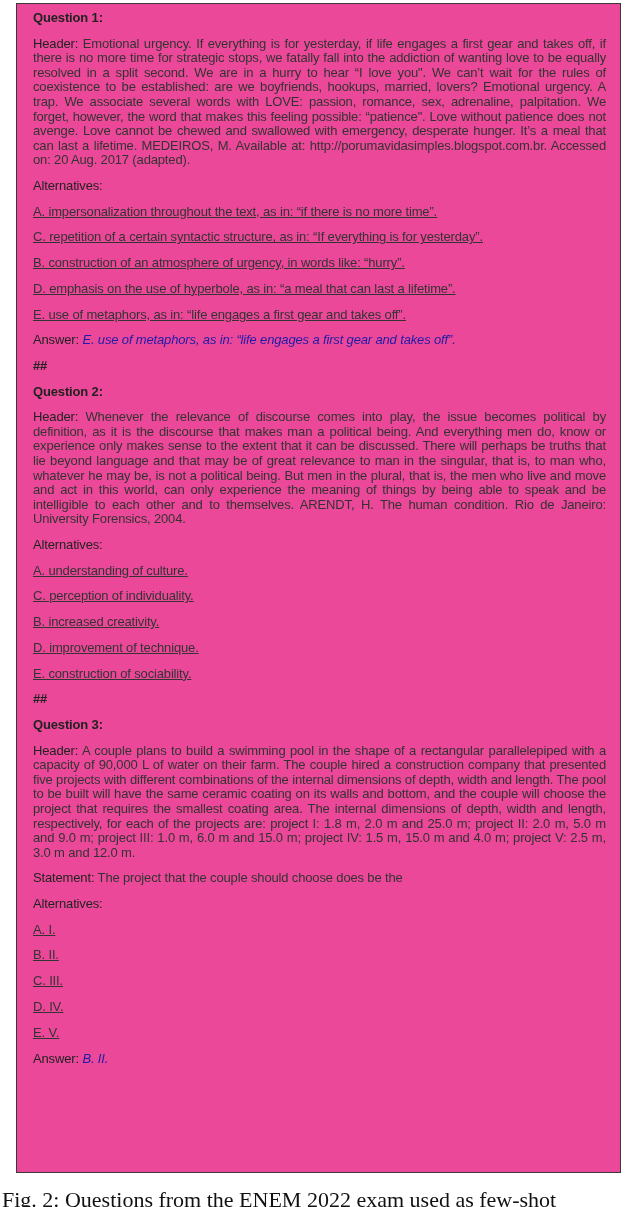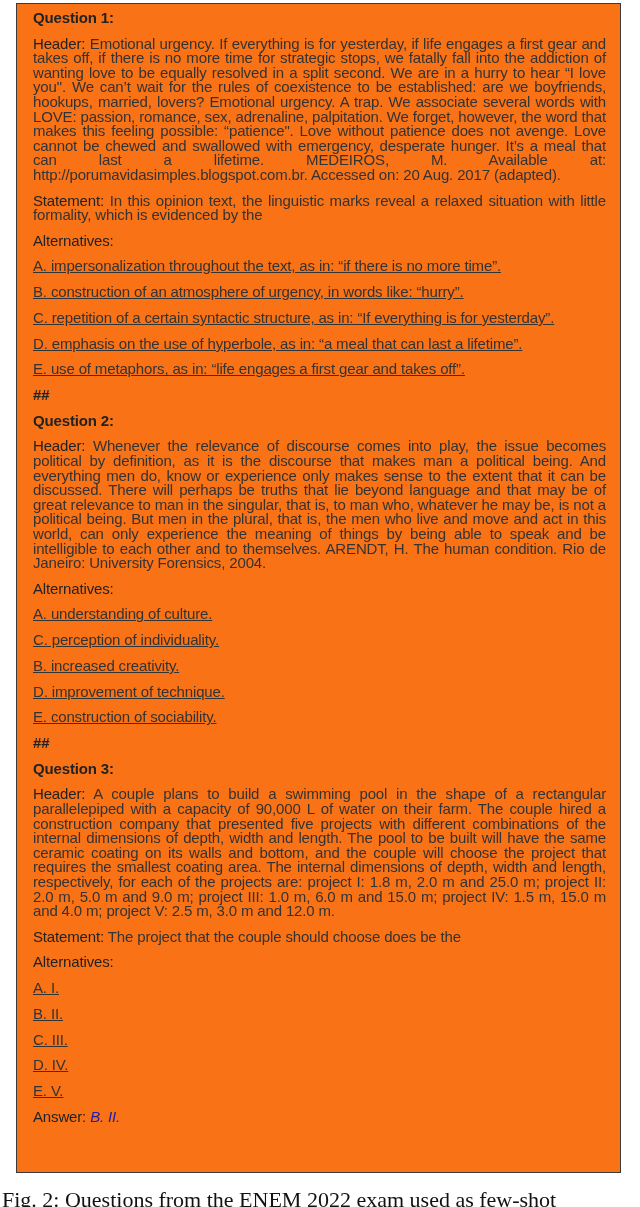--- a/index.html
+++ b/index.html
@@ -13,25 +13,25 @@
       overflow: hidden;
       position: relative;
     }
     .qbox {
       position: absolute;
       left: 16px;
       top: 3px;
       width: 605px;
       height: 1170px;
       box-sizing: border-box;
-      background: #f97316;
+      background: #ec4899;
       border: 1.5px solid #3a3a3a;
       padding: 7px 14px 0 16px;
       font-family: "Liberation Sans", sans-serif;
-      font-size: 15px;
+      font-size: 13px;
       line-height: 14.6px;
       color: #333333;
       letter-spacing: -0.15px;
     }
     .qbox p {
       margin: 0 0 11px 0;
       text-align: justify;
     }
     .qbox b {
       color: #222222;
@@ -66,27 +66,27 @@
     }
   </style>
 </head>
 <body>
 
 <div class="qbox">
 
   <section>
     <p class="qtitle">Question 1:</p>
     <p><b>Header:</b> <span>Emotional urgency. If everything is for yesterday, if life engages a first gear and takes off, if there is no more time for strategic stops, we fatally fall into the addiction of wanting love to be equally resolved in a split second. We are in a hurry to hear “I love you". We can’t wait for the rules of coexistence to be established: are we boyfriends, hookups, married, lovers? Emotional urgency. A trap. We associate several words with LOVE: passion, romance, sex, adrenaline, palpitation. We forget, however, the word that makes this feeling possible: “patience". Love without patience does not avenge. Love cannot be chewed and swallowed with emergency, desperate hunger. It’s a meal that can last a lifetime. MEDEIROS, M. Available at: http://porumavidasimples.blogspot.com.br. Accessed on: 20 Aug. 2017 (adapted).</span></p>
-    <p><b>Statement:</b> <span>In this opinion text, the linguistic marks reveal a relaxed situation with little formality, which is evidenced by the</span></p>
     <p><b>Alternatives:</b></p>
     <p class="alt">A. impersonalization throughout the text, as in: “if there is no more time”.</p>
+    <p class="alt">C. repetition of a certain syntactic structure, as in: “If everything is for yesterday”.</p>
     <p class="alt">B. construction of an atmosphere of urgency, in words like: “hurry”.</p>
-    <p class="alt">C. repetition of a certain syntactic structure, as in: “If everything is for yesterday”.</p>
     <p class="alt">D. emphasis on the use of hyperbole, as in: “a meal that can last a lifetime”.</p>
     <p class="alt">E. use of metaphors, as in: “life engages a first gear and takes off”.</p>
+    <p><b>Answer:</b> <span class="answer-val">E. use of metaphors, as in: “life engages a first gear and takes off”.</span></p>
   </section>
 
   <p class="sep">##</p>
 
   <section>
     <p class="qtitle">Question 2:</p>
     <p><b>Header:</b> <span>Whenever the relevance of discourse comes into play, the issue becomes political by definition, as it is the discourse that makes man a political being. And everything men do, know or experience only makes sense to the extent that it can be discussed. There will perhaps be truths that lie beyond language and that may be of great relevance to man in the singular, that is, to man who, whatever he may be, is not a political being. But men in the plural, that is, the men who live and move and act in this world, can only experience the meaning of things by being able to speak and be intelligible to each other and to themselves. ARENDT, H. The human condition. Rio de Janeiro: University Forensics, 2004.</span></p>
     <p><b>Alternatives:</b></p>
     <p class="alt">A. understanding of culture.</p>
     <p class="alt">C. perception of individuality.</p>

